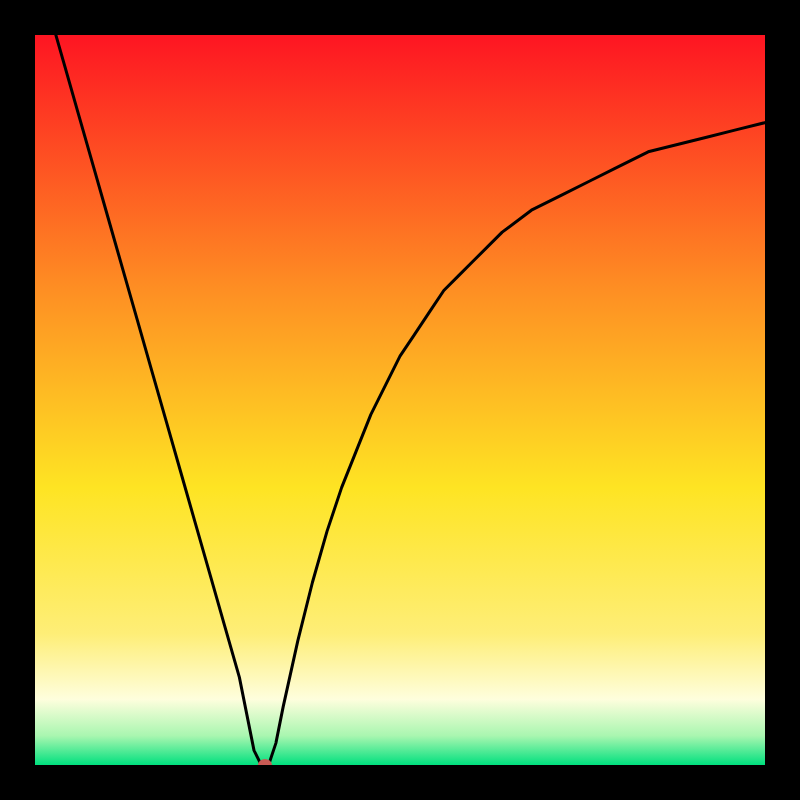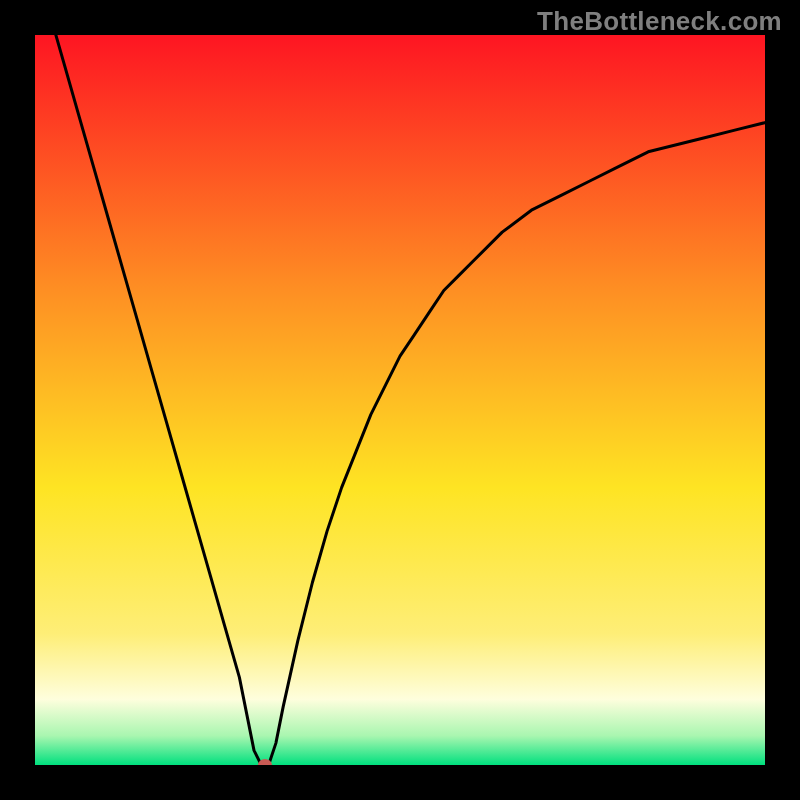--- a/index.html
+++ b/index.html
@@ -6,21 +6,20 @@
   .frame{position:absolute;left:0;top:0;width:800px;height:800px;background:#000}
   .watermark{position:absolute;right:18px;top:6px;color:#7f7f7f;font-size:26px;font-weight:600;letter-spacing:.3px}
   .plot{position:absolute;left:35px;top:35px;width:730px;height:730px}
   svg{display:block}
 </style>
 </head>
 <body>
 
 <div class="frame">
 
-  <div class="watermark">TheBottleneck.com</div>
 
   <div class="plot">
     <svg id="chart-svg" width="730" height="730" viewBox="0 0 730 730" preserveAspectRatio="none">
       <defs>
         <linearGradient id="bg-grad" x1="0" y1="0" x2="0" y2="1">
           <stop id="g0" offset="0%" stop-color="#fe1522"></stop>
           <stop id="g1" offset="35%" stop-color="#fe8f23"></stop>
           <stop id="g2" offset="62%" stop-color="#fee423"></stop>
           <stop id="g3" offset="82%" stop-color="#feee77"></stop>
           <stop id="g4" offset="91%" stop-color="#fefedd"></stop>

